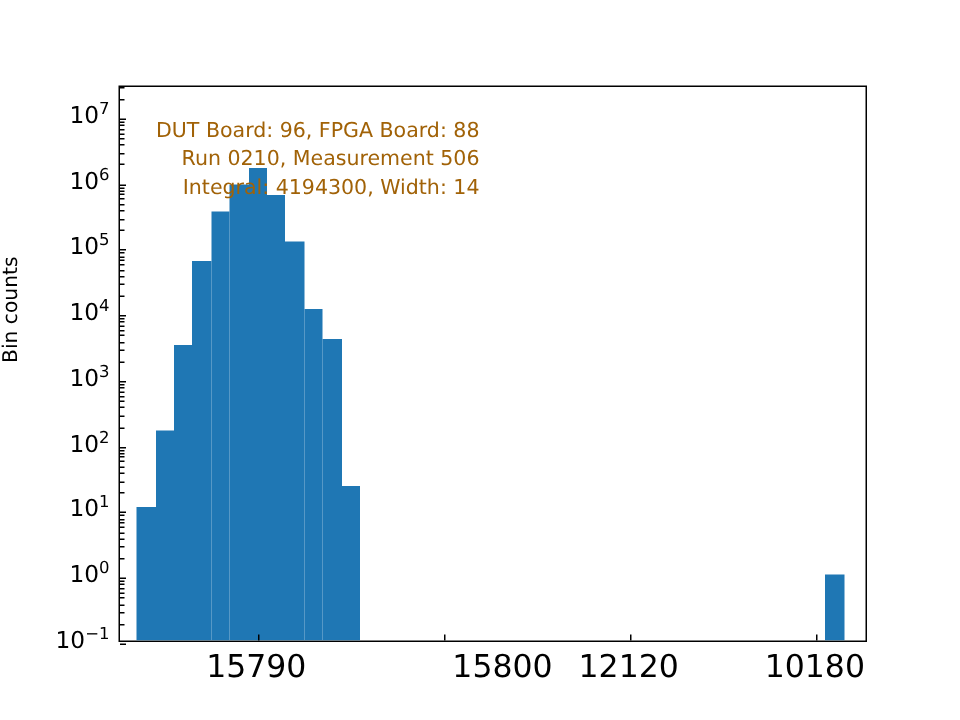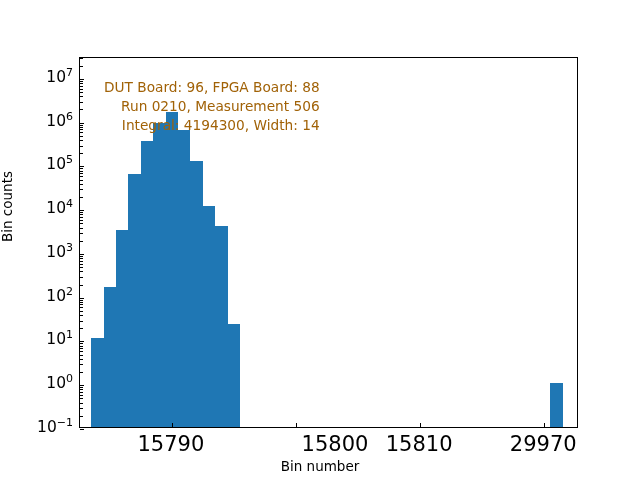--- a/index.html
+++ b/index.html
@@ -273,21 +273,20 @@
         <div class="xtick-major" style="left: 91.86px;"></div>
         <div class="xtick-major" style="left: 215.99px;"></div>
         <div class="xtick-major" style="left: 340.11px;"></div>
         <div class="xtick-major" style="left: 464.24px;"></div>
       </div>
   </div>
 
   <div id="xtick-labels">
       <div class="xtick-label" style="left: 91.86px;">15790</div>
       <div class="xtick-label" style="left: 215.99px; margin-left: 40px;">15800</div>
-      <div class="xtick-label" style="left: 340.11px;">15810</div>
-      <div class="xtick-label" style="left: 464.24px;">29970</div>
+      <div class="xtick-label" style="left: 340.11px;">12120</div>
+      <div class="xtick-label" style="left: 464.24px;">10180</div>
     </div>
 
-  <div id="xlabel">Bin number</div>
 
   <div id="annotation"><div>DUT Board: 96, FPGA Board: 88</div><div>Run 0210, Measurement 506</div><div>Integral: 4194300, Width: 14</div></div>
 
 </div>
 
 </body></html>

